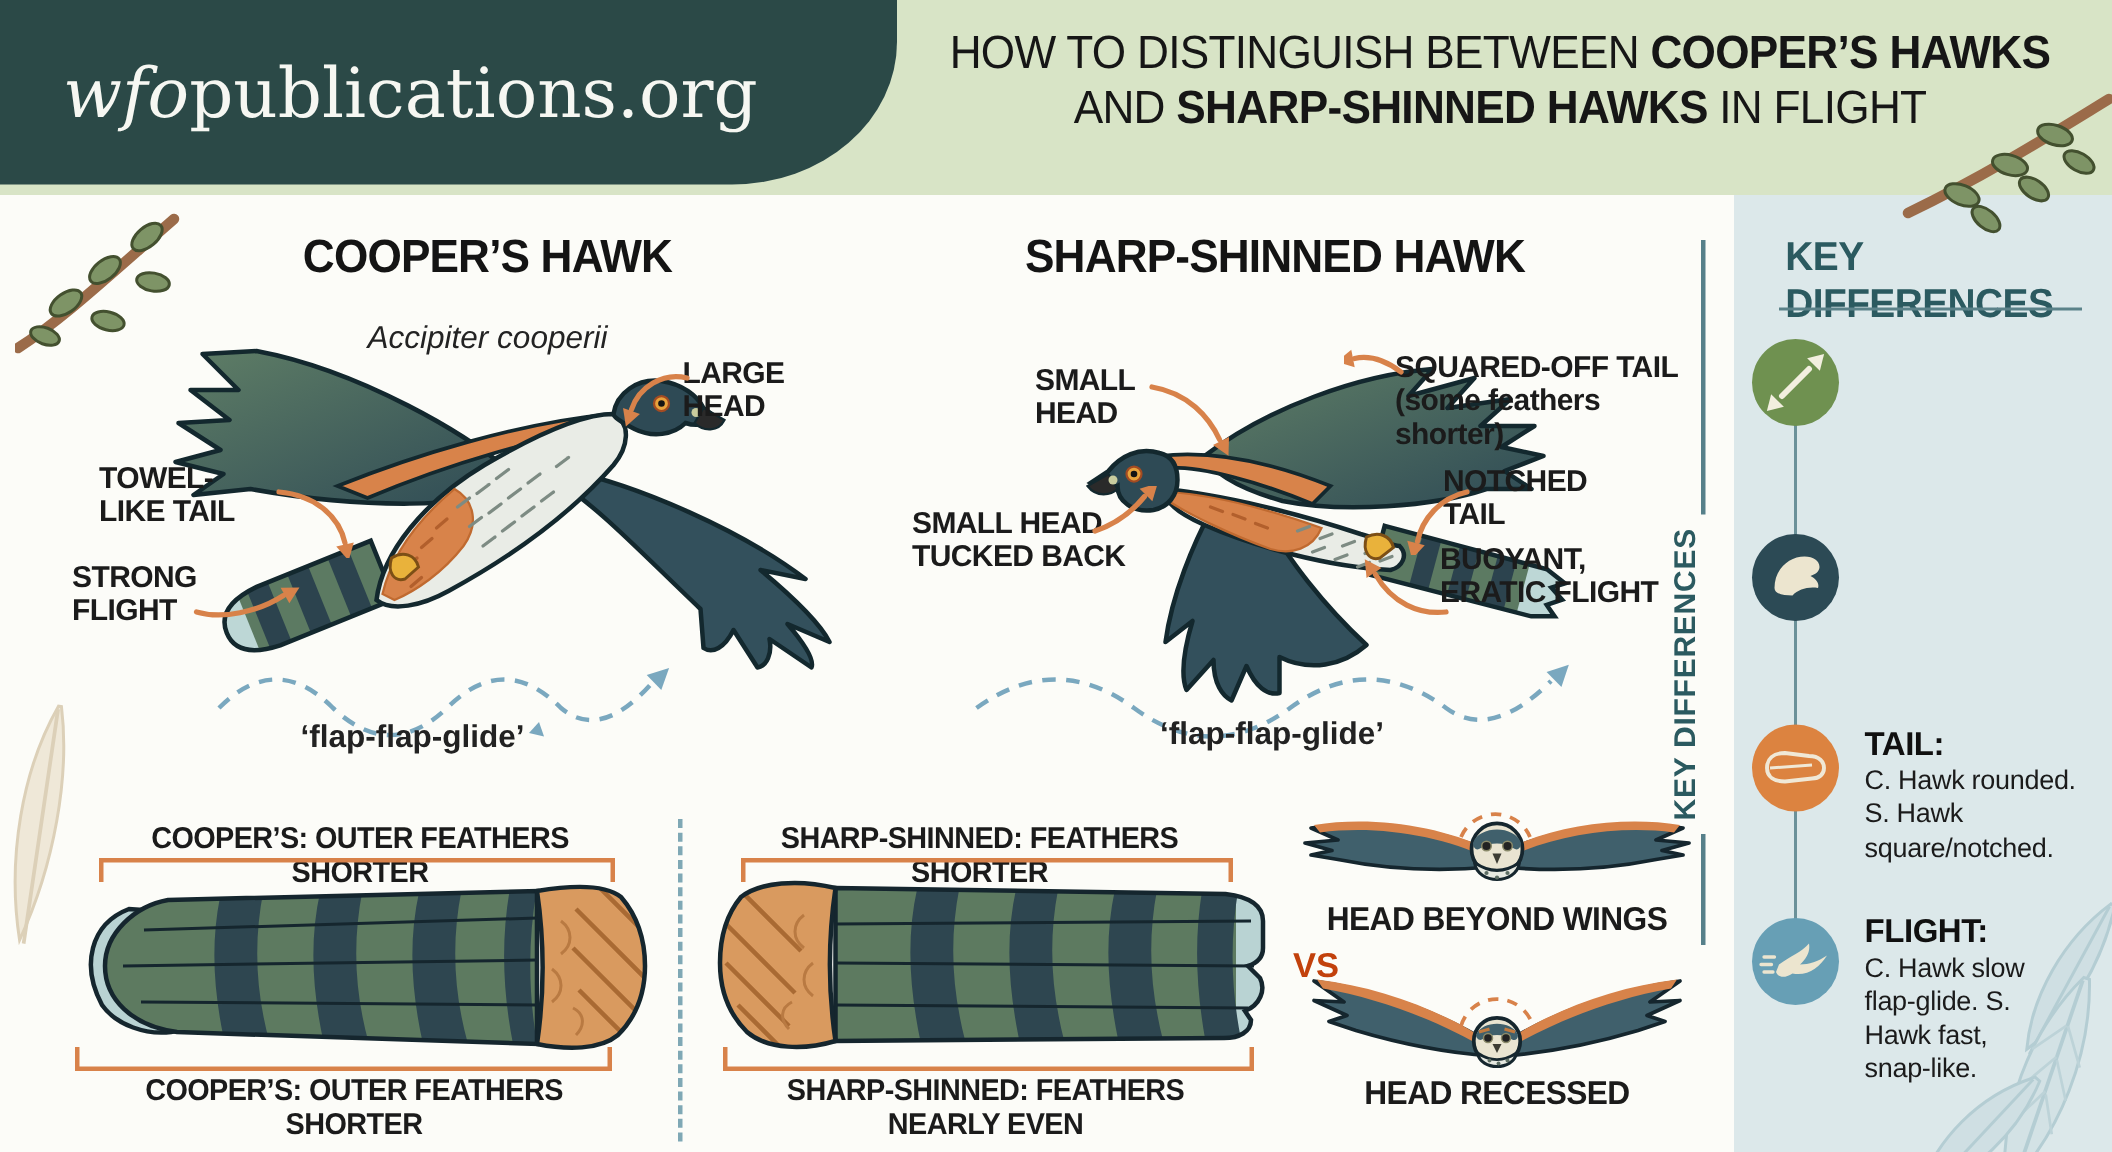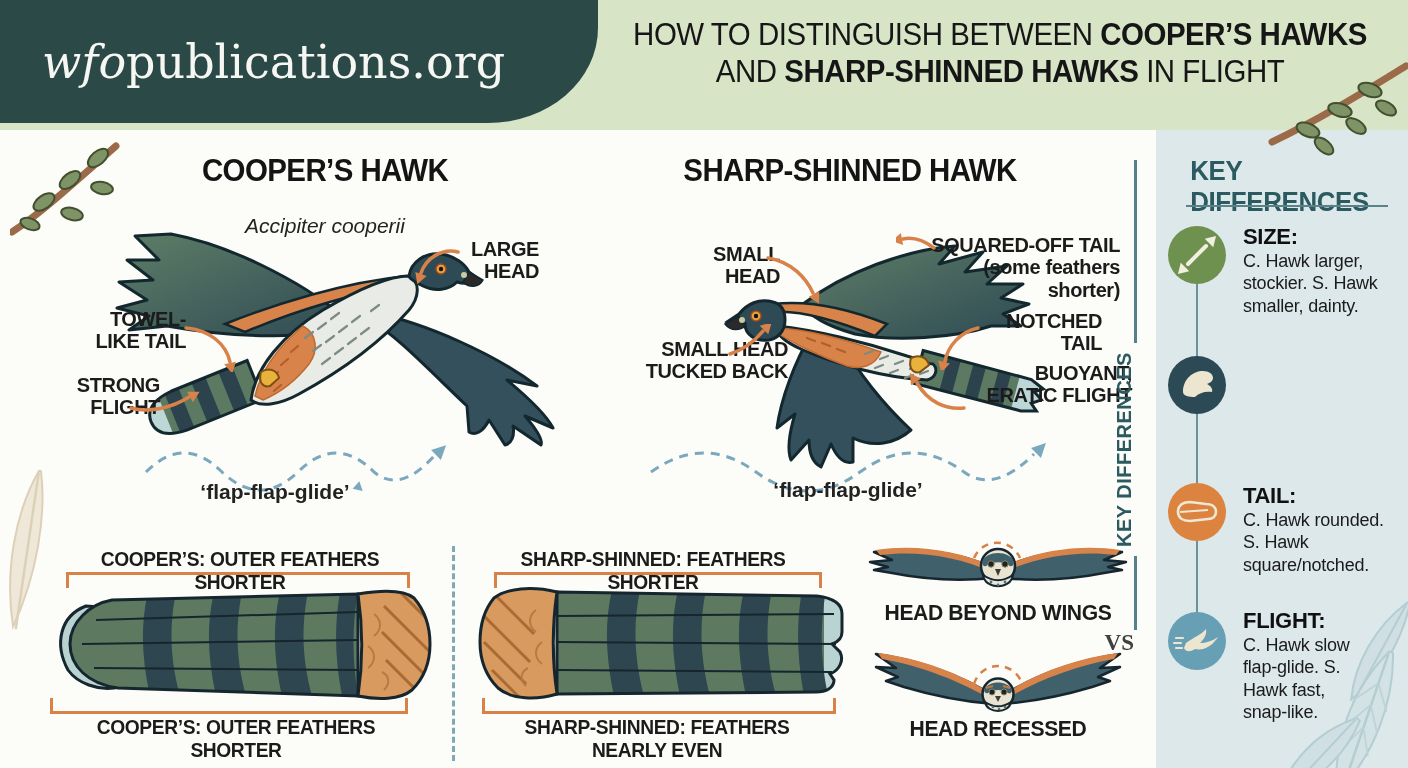--- a/index.html
+++ b/index.html
@@ -10,26 +10,26 @@
   .hdr-green{left:0;top:0;width:1408px;height:130px;background:#d8e4c6;}
   .hdr-dark{left:0;top:0;width:598px;height:123px;background:#2b4947;
             border-bottom-right-radius:110px 95px;}
   .logo{left:42px;top:24px;width:520px;height:76px;color:#f6f7f2;
         font-family:"DejaVu Serif","Liberation Serif",serif;font-size:46px;line-height:76px;white-space:nowrap;}
   .logo .wfo{font-style:italic;margin-top:28px;}
   .hdr-title{left:600px;top:16px;width:800px;height:100px;text-align:center;color:#161616;
              font-size:31px;line-height:37px;font-weight:500;letter-spacing:-0.5px;transform:scaleX(.95);}
   .hdr-title b{font-weight:800;}
   
-  .lbl{font-weight:700;font-size:20px;line-height:1.12;letter-spacing:-0.4px;color:#1b1b1b;text-align:right;}
+  .lbl{font-weight:700;font-size:20px;line-height:1.12;letter-spacing:-0.4px;color:#1b1b1b;text-align:left;}
   .sec-title{font-size:31px;font-weight:800;letter-spacing:-0.6px;color:#141414;text-align:center;transform:scaleX(.95);}
   .latin{font-style:italic;font-size:21px;font-weight:500;color:#232323;text-align:center;margin-top:24px;}
   .flap{font-size:21px;font-weight:600;color:#222;text-align:center;}
   .botlbl{font-weight:700;font-size:20px;letter-spacing:-0.4px;color:#1b1b1b;text-align:center;transform:scaleX(.96);}
-  .vslbl{font-weight:700;font-size:23px;color:#404040;text-align:right;font-family:Liberation Serif, serif;}
+  .vslbl{font-weight:700;font-size:23px;color:#c2410c;text-align:left;}
   
   .brk-top{border-top:3px solid #d8824a;border-left:3px solid #d8824a;border-right:3px solid #d8824a;height:13px;}
   .brk-bot{border-bottom:3px solid #d8824a;border-left:3px solid #d8824a;border-right:3px solid #d8824a;height:13px;}
   .dash-div{border-left:3px dashed #7fa8b5;width:0;height:215px;}
   
   .vline{width:3px;background:#56808a;}
   .vtext{writing-mode:vertical-rl;transform:rotate(180deg);font-weight:800;font-size:20px;
          letter-spacing:.5px;color:#2b5a60;white-space:nowrap;text-align:center;}
   
   .sidebar{left:1156px;top:130px;width:252px;height:638px;background:#dce8ea;}
@@ -409,24 +409,20 @@
   <div class="abs sb-rule"></div>
   <div class="abs sb-connector"></div>
 
   <div class="abs sb-circle" style="left:1168px;top:226px;background:#6f9150">
     <svg width="58" height="58" viewBox="0 0 58 58">
       <line x1="20" y1="38" x2="38" y2="20" stroke="#f2efdf" stroke-width="4" stroke-linecap="round"></line>
       <path d="M0,-6 L10,0 L0,6 Z" fill="#f2efdf" transform="translate(41,17) rotate(-45)"></path>
       <path d="M0,-6 L10,0 L0,6 Z" fill="#f2efdf" transform="translate(17,41) rotate(135)"></path>
     </svg>
   </div>
-  <div class="abs" style="left:1243px;top:224px;width:150px">
-    <div class="sb-item-title">SIZE:</div>
-    <div class="sb-item-desc" style="width:142px">C. Hawk larger, stockier. S. Hawk smaller, dainty.</div>
-  </div>
 
   <div class="abs sb-circle" style="left:1168px;top:356px;background:#2c4a55">
     <svg width="58" height="58" viewBox="0 0 58 58">
       <path d="M15,36 C15,23 25,15 35,15 C41,15 45,18 45,22 C45,25 42,27 39,28 C43,30 45,33 44,36 C37,35 31,37 27,41 C21,41 15,40 15,36 Z" fill="#ece5cf"></path>
     </svg>
   </div>
 
   <div class="abs sb-circle" style="left:1168px;top:483px;background:#dc8340">
     <svg width="58" height="58" viewBox="0 0 58 58">
       <path d="M10,29 C10,23 14,19 22,19 L38,21 C45,21 48,25 48,29 C48,33 45,36 40,36 L22,38 C15,38 10,35 10,29 Z" fill="none" stroke="#f0e8d6" stroke-width="2.6"></path>

